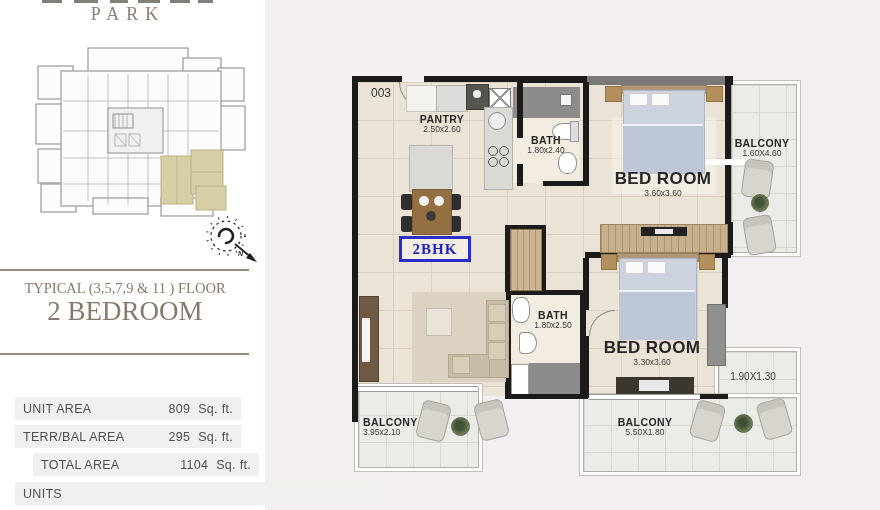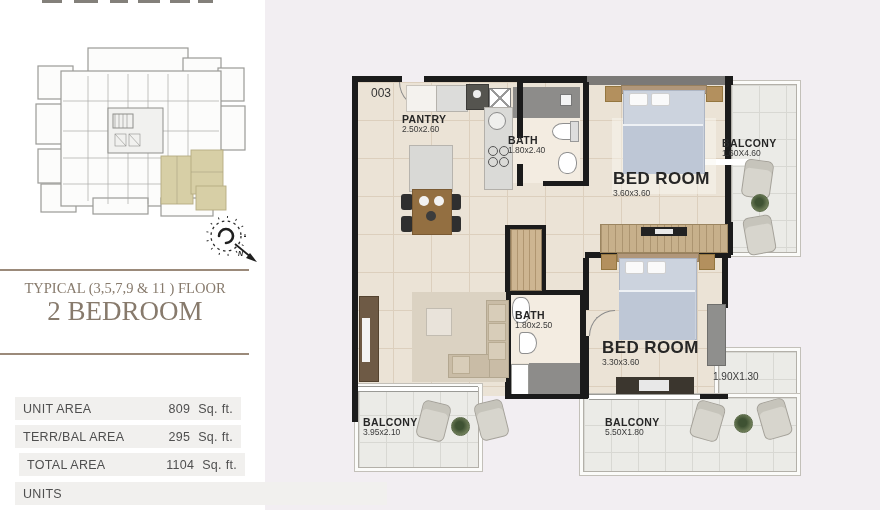--- a/index.html
+++ b/index.html
@@ -28,21 +28,21 @@
      background-image:linear-gradient(#dccfbd 1px,transparent 1px),
                       linear-gradient(90deg,#dccfbd 1px,transparent 1px);
      background-size:38px 38px;}
   .balc{background-color:#ebebe7;border:1px solid #b3b0a9;outline:3px solid #fbfbf9;
      box-shadow:0 0 0 4px #c3c0b9;
      background-image:linear-gradient(#d8d8d3 1px,transparent 1px),
                       linear-gradient(90deg,#d8d8d3 1px,transparent 1px);
      background-size:27px 27px;}
   .bathfloor{background:#f3ece1;}
   .shower{background:#8d8c8a;}
-  .rlabel{position:absolute;color:#262626;line-height:1.15;}
+  .rlabel{position:absolute;text-align:center;color:#262626;line-height:1.15;}
   .rname{display:block;font-weight:700;font-size:10.5px;letter-spacing:.4px;}
   .rname.big{font-size:17px;}
   .rdim{display:block;font-size:8.5px;color:#3a3a3a;}
   .badge{display:flex;align-items:center;justify-content:center;border:3px solid #2a2dc6;
      background:rgba(243,238,228,.92);color:#2024c8;font-weight:700;font-size:15px;
      letter-spacing:1px;}
   .furn{position:absolute;}
   .pillow{position:absolute;background:#fafafa;border:1px solid #cfcfcf;border-radius:2px;}
   .chairD{position:absolute;background:#2f2f2f;border-radius:3px;}
   .lounge{position:absolute;width:27px;height:36px;background:#d7d5cd;border:1px solid #a5a29a;
@@ -59,20 +59,21 @@
 
   <div class="abs plan-bg"></div>
 
   <div class="abs sliver" style="left:42px;top:0;width:20px;"></div>
   <div class="abs sliver" style="left:74px;top:0;width:24px;"></div>
   <div class="abs sliver" style="left:110px;top:0;width:18px;"></div>
   <div class="abs sliver" style="left:138px;top:0;width:22px;"></div>
   <div class="abs sliver" style="left:170px;top:0;width:20px;"></div>
   <div class="abs sliver" style="left:198px;top:0;width:15px;"></div>
 
+  <div class="abs logo serif">PARK</div>
 
   <svg class="abs" style="left:33px;top:46px;" width="222" height="182" viewBox="0 0 222 182">
     <g fill="#fcfcfb" stroke="#9a9a97" stroke-width="1.2">
       <rect x="55" y="2" width="100" height="30"></rect>
       <rect x="150" y="12" width="38" height="30"></rect>
       <rect x="5" y="20" width="35" height="33"></rect>
       <rect x="3" y="58" width="30" height="40"></rect>
       <rect x="5" y="103" width="28" height="34"></rect>
       <rect x="8" y="138" width="35" height="28"></rect>
       <rect x="185" y="22" width="26" height="33"></rect>
@@ -139,21 +140,21 @@
         <span>Sq. ft.</span>
       </span>
   </div>
   <div class="abs row" style="left:15px;top:425px;width:210px;">
     <span>TERR/BAL AREA</span>
     <span class="rv">
         <span>295</span>
         <span>Sq. ft.</span>
       </span>
   </div>
-  <div class="abs row" style="left:19px;top:453px;width:210px;">
+  <div class="abs row" style="left:33px;top:453px;width:210px;">
     <span>TOTAL AREA</span>
     <span class="rv">
         <span>1104</span>
         <span>Sq. ft.</span>
       </span>
   </div>
   <div class="abs row units" style="left:15px;top:482px;width:356px;text-align:right;">
     <span>UNITS</span>
   </div>
 
@@ -287,20 +288,21 @@
     <span class="rdim">1.80x2.40</span>
   </div>
   <div class="rlabel" style="left:613px;top:169px;width:100px;">
     <span class="rname big">BED ROOM</span>
     <span class="rdim">3.60x3.60</span>
   </div>
   <div class="rlabel" style="left:722px;top:137px;width:80px;">
     <span class="rname">BALCONY</span>
     <span class="rdim">1.60X4.60</span>
   </div>
+  <div class="abs badge serif" style="left:399px;top:236px;width:66px;height:20px;">2BHK</div>
   <div class="rlabel" style="left:515px;top:309px;width:76px;">
     <span class="rname">BATH</span>
     <span class="rdim">1.80x2.50</span>
   </div>
   <div class="rlabel" style="left:602px;top:338px;width:100px;">
     <span class="rname big">BED ROOM</span>
     <span class="rdim">3.30x3.60</span>
   </div>
   <div class="rlabel" style="left:363px;top:416px;width:60px;text-align:left;">
     <span class="rname">BALCONY</span>

